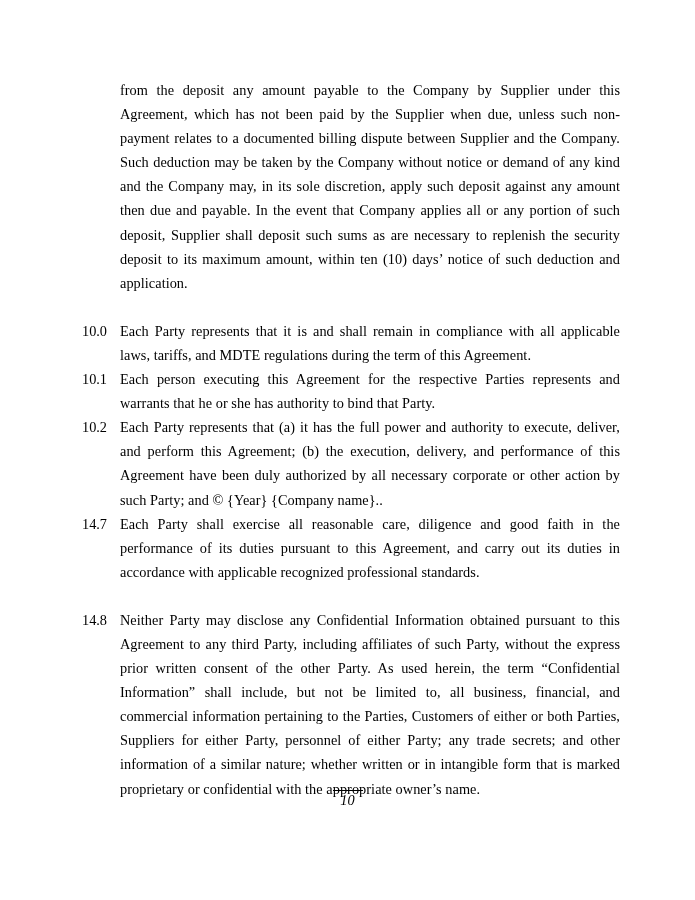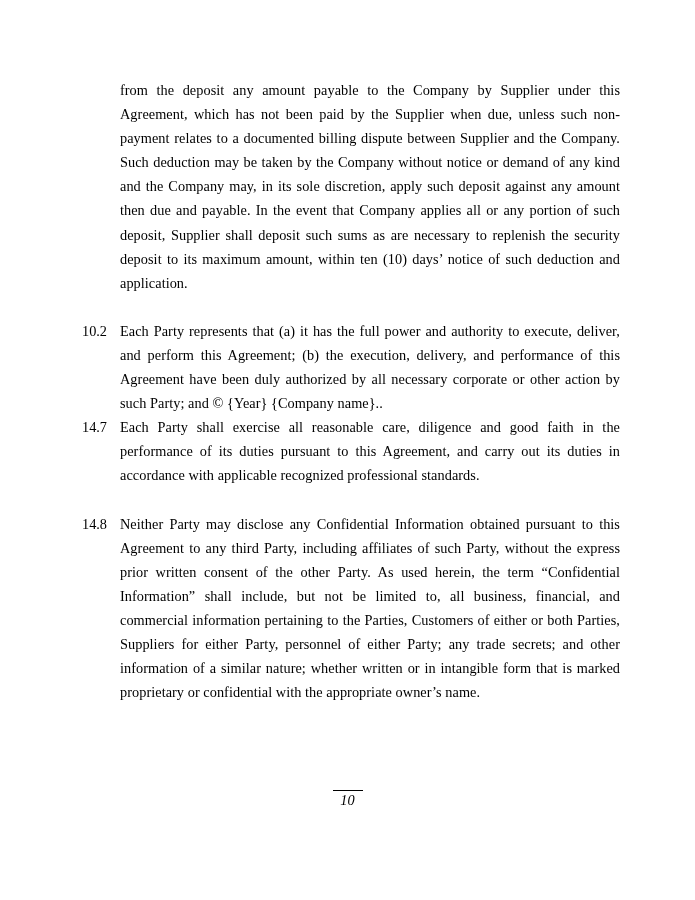--- a/index.html
+++ b/index.html
@@ -104,21 +104,29 @@
 
 <div class="page">
   <div class="content">
 
     <p class="cont-para">from the deposit any amount payable to the Company by Supplier under this Agreement, which has not been paid by the Supplier when due, unless such non-payment relates to a documented billing dispute between Supplier and the Company. Such deduction may be taken by the Company without notice or demand of any kind and the Company may, in its sole discretion, apply such deposit against any amount then due and payable.  In the event that Company applies all or any portion of such deposit, Supplier shall deposit such sums as are necessary to replenish the security deposit to its maximum amount, within ten (10) days’ notice of such deduction and application.</p>
 
     <div class="gap-before-heading"></div>
 
     <div class="gap-after-heading"></div>
 
+    <div class="clause">
+      <span class="clause-num">10.0</span>
+      <span class="clause-text">Each Party represents that it is and shall remain in compliance with all applicable laws, tariffs, and MDTE regulations during the term of this Agreement.</span>
+    </div>
 
+    <div class="clause">
+      <span class="clause-num">10.1</span>
+      <span class="clause-text">Each person executing this Agreement for the respective Parties represents and warrants that he or she has authority to bind that Party.</span>
+    </div>
 
     <div class="clause">
       <span class="clause-num">10.2</span>
       <span class="clause-text">Each Party represents that (a) it has the full power and authority to execute, deliver, and perform this Agreement; (b) the execution, delivery, and performance of this Agreement have been duly authorized by all necessary corporate or other action by such Party; and © {Year} {Company name}..</span>
     </div>
 
     <div class="clause">
       <span class="clause-num">14.7</span>
       <span class="clause-text">Each Party shall exercise all reasonable care, diligence and good faith in the performance of its duties pursuant to this Agreement, and carry out its duties in accordance with applicable recognized professional standards.</span>
     </div>

